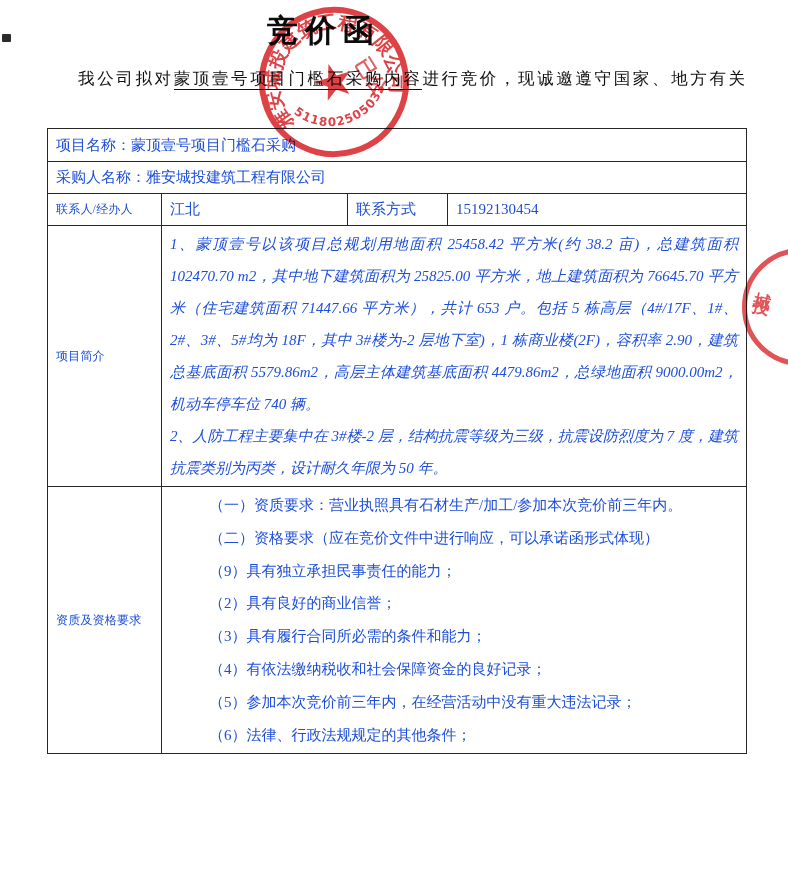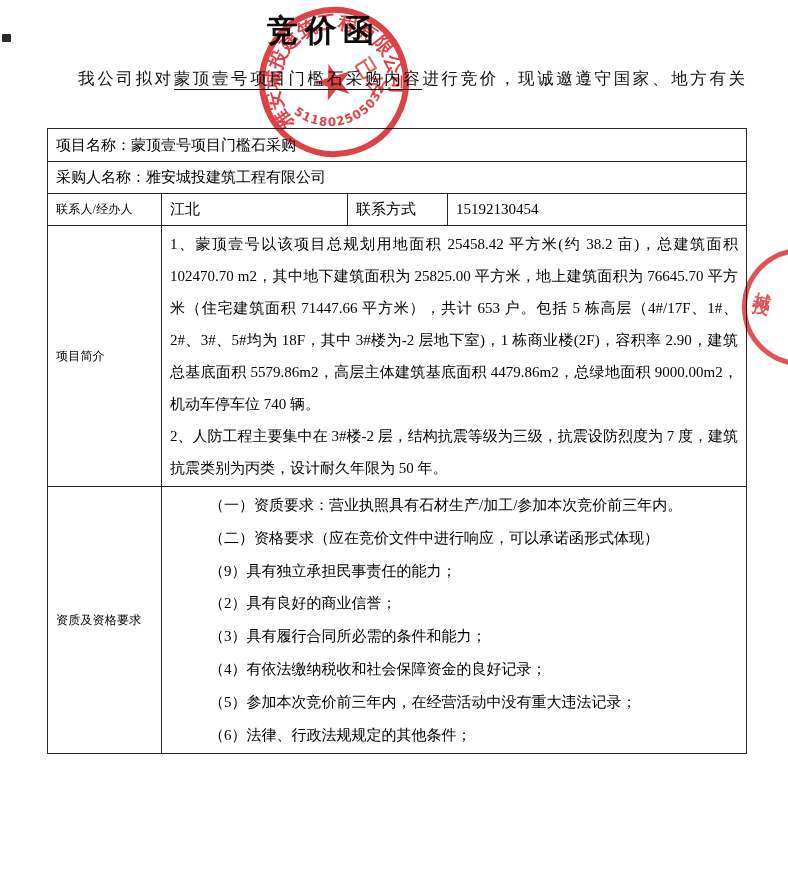--- a/index.html
+++ b/index.html
@@ -40,34 +40,34 @@
     top: 128px; left: 47px;
     width: 699px;
     border-collapse: collapse;
     table-layout: fixed;
     font-size: 15px;
   }
   .doc-table td {
     border: 1.8px solid #262626;
     padding: 2px 8px;
     vertical-align: middle;
-    color: #000000;
+    color: #1d4ed8;
   }
   .label-cell {
     font-size: 12px;
     letter-spacing: 0.2px;
     line-height: 2.2;
   }
   .row-h1 { height: 33px; }
   .row-h2 { height: 32px; }
   .row-intro { height: 226px; }
   .row-scope { height: 62px; }
   .row-schedule { height: 61px; }
   .row-qual { height: 263px; }
-  .intro-cell { vertical-align: top; padding-top: 5px; }
+  .intro-cell { vertical-align: top; padding-top: 5px; font-style: italic; }
   .intro-cell p { line-height: 32px; text-align: justify; }
   .label-top { vertical-align: top; padding-top: 8px; line-height: 22px; }
   .line-30 { line-height: 30px; }
   .qual-line { line-height: 32.8px; text-indent: 2.6em; }
   
   .stamp-main {
     position: absolute;
     left: 256px; top: 4px;
     width: 156px; height: 156px;
     transform: rotate(-17deg);

